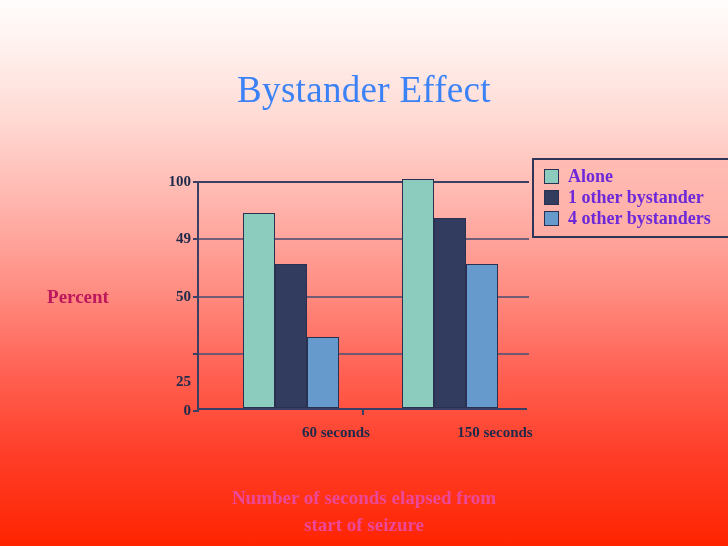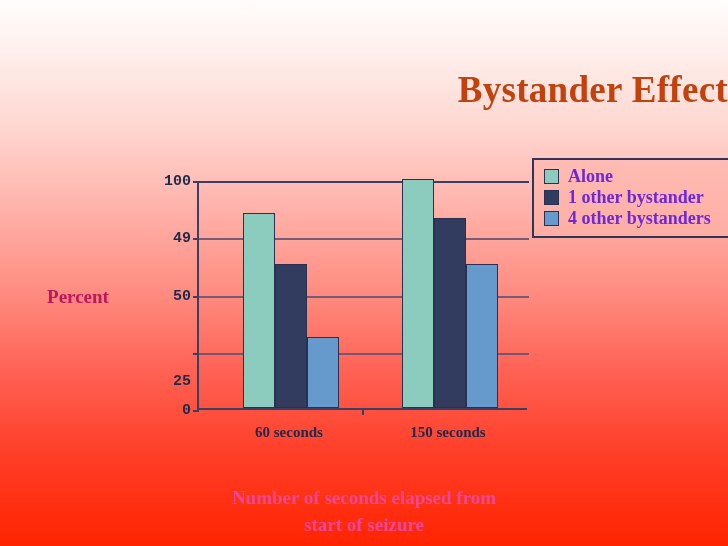--- a/index.html
+++ b/index.html
@@ -22,26 +22,26 @@
         #FF2400 100%);
     position: relative;
   }
 
   
   .slide-title {
     position: absolute;
     left: 0;
     top: 68px;
     width: 728px;
-    text-align: right;
+    text-align: center;
     font-size: 37px;
     line-height: 44px;
-    color: #c2410c;
-    font-family: "Liberation Serif", serif;
-    font-weight: bold;
+    color: #3b82f6;
+    font-family: "Liberation Serif", serif;
+    font-weight: normal;
     letter-spacing: 0.3px;
   }
 
   
   .chart-wrap {
     position: absolute;
     left: 0;
     top: 0;
     width: 728px;
     height: 546px;
@@ -87,21 +87,21 @@
 
   
   .ylabel {
     position: absolute;
     right: 0;
     width: 46px;
     text-align: right;
     font-size: 15px;
     font-weight: bold;
     color: #1F2A4A;
-    font-family: Liberation Mono, monospace;
+    font-family: Liberation Serif, serif;
     transform: translateY(-50%);
   }
   .ylabels {
     position: absolute;
     left: 143px;
     top: 181px;
     width: 48px;
     height: 229px;
   }
 
@@ -124,20 +124,21 @@
   .xlabel {
     position: absolute;
     top: 0;
     font-size: 15px;
     font-weight: bold;
     color: #1F2A4A;
     font-family: "Liberation Serif", serif;
     text-align: center;
     transform: translateX(-50%);
     white-space: nowrap;
+    margin-left: 47px;
   }
 
   
   .axis-title-y {
     position: absolute;
     left: 8px;
     top: 283px;
     width: 140px;
     text-align: center;
     font-size: 19px;

